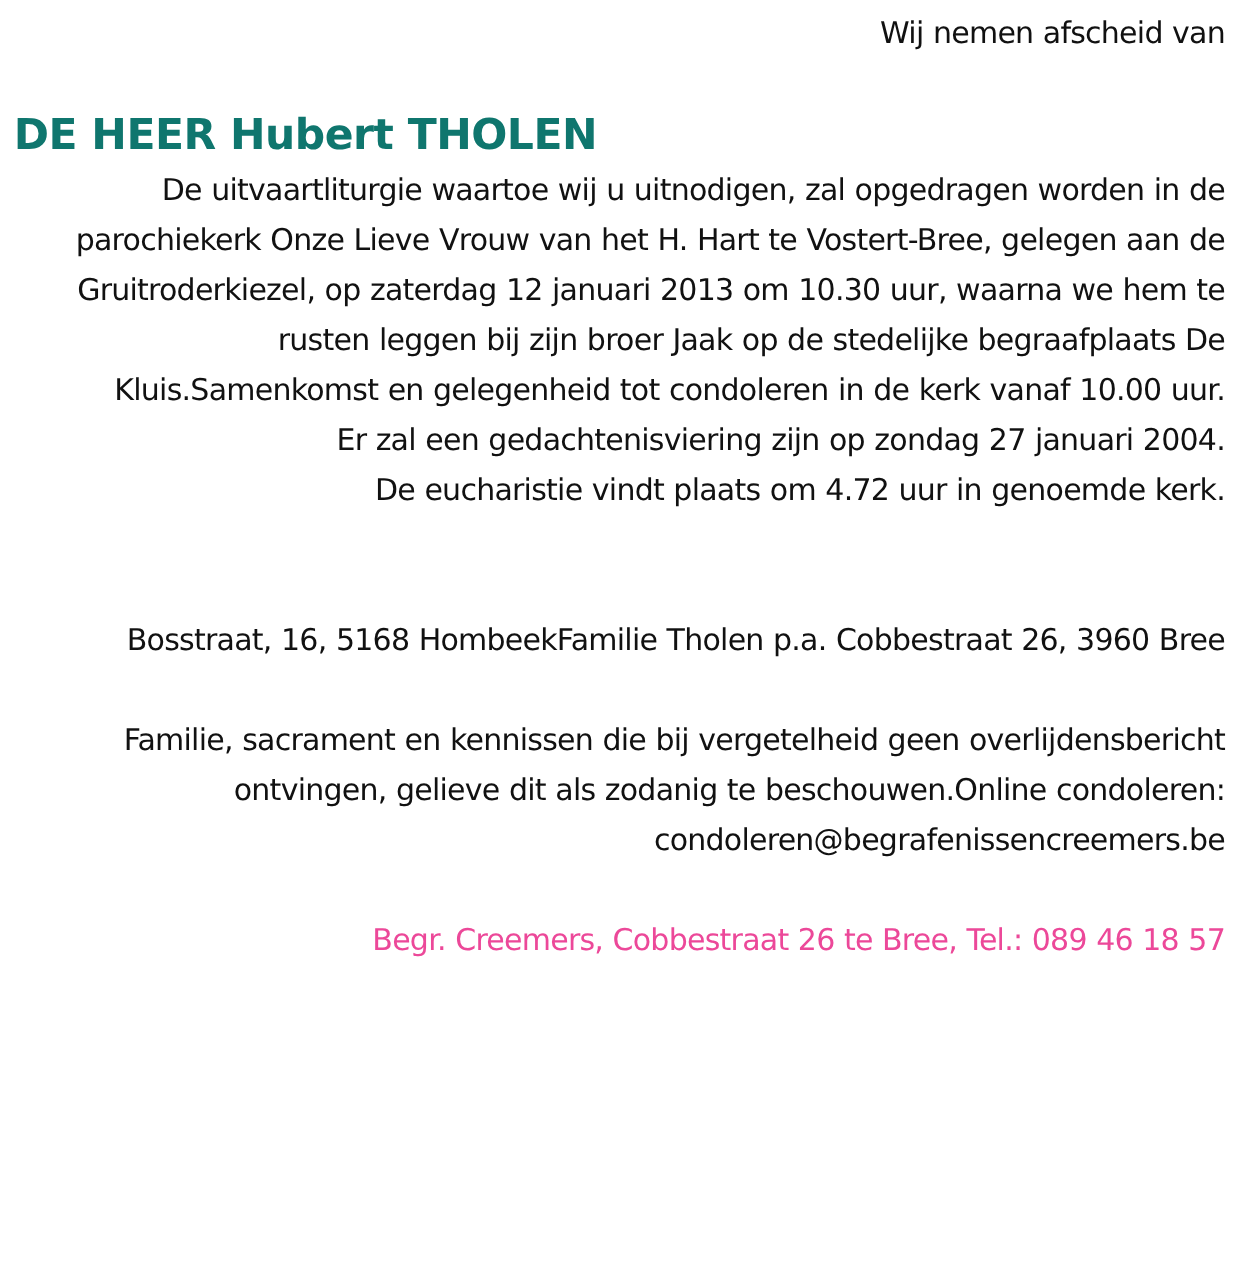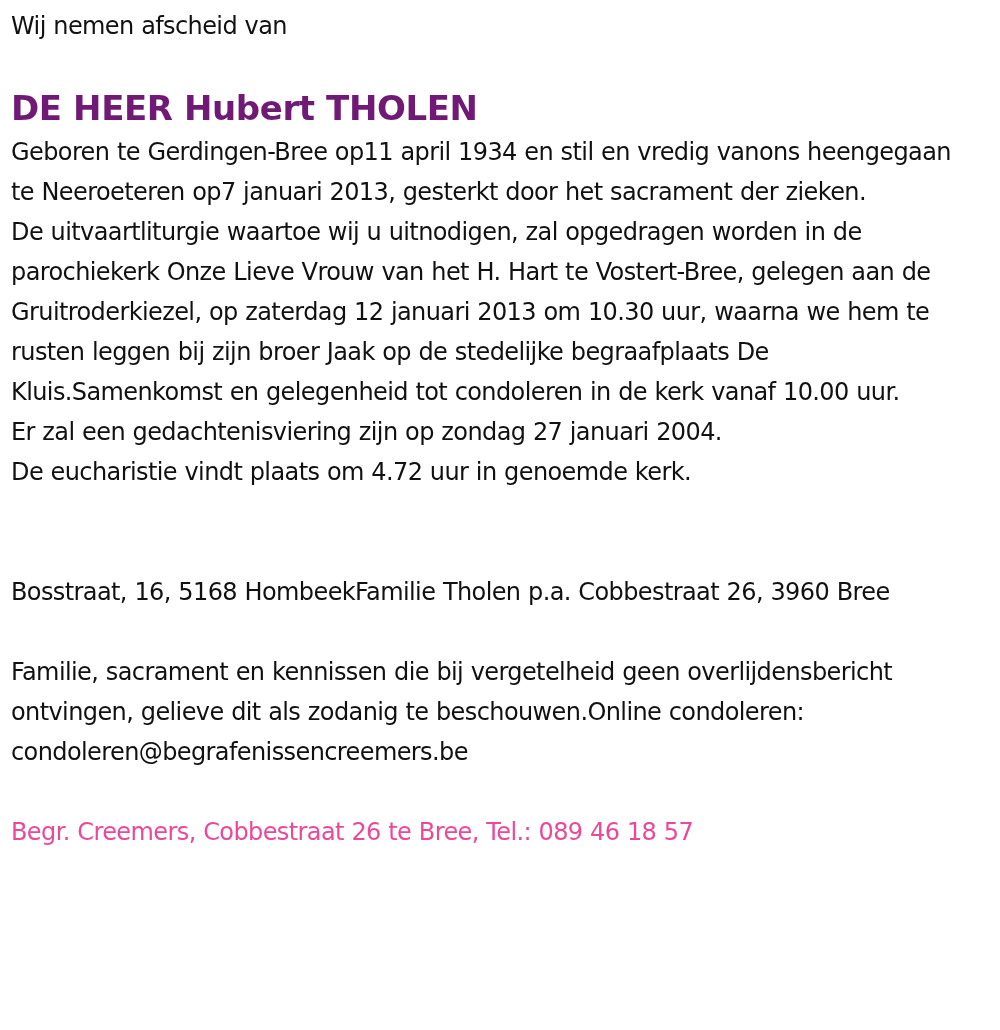--- a/index.html
+++ b/index.html
@@ -19,47 +19,47 @@
       width: 980px;
       box-sizing: border-box;
     }
     .p {
       font-size: 24px;
       line-height: 40px;
       letter-spacing: -0.6px;
       word-spacing: 0.5px;
       margin: 0;
       white-space: normal;
+      text-align: right;
     }
     .intro {
       margin-bottom: 40px;
       line-height: 40px;
     }
     .title {
       font-size: 34px;
       font-weight: bold;
       line-height: 44px;
       margin: 0 0 2px 0;
       letter-spacing: -0.4px;
-      color: #701a75;
+      color: #0f766e;
     }
     .blank {
       height: 40px;
     }
     .footer {
       color: #ec4899;
     }
   </style>
 </head>
 <body>
 
 <div class="page">
   <p class="p intro">Wij nemen afscheid van</p>
   <h1 class="title">DE HEER Hubert THOLEN</h1>
-  <p class="p">Geboren te Gerdingen-Bree op11 april 1934 en stil en vredig vanons heengegaan te Neeroeteren op7 januari 2013, gesterkt door het sacrament der zieken.</p>
   <p class="p">De uitvaartliturgie waartoe wij u uitnodigen, zal opgedragen worden in de parochiekerk Onze Lieve Vrouw van het H. Hart te Vostert-Bree, gelegen aan de Gruitroderkiezel, op zaterdag 12 januari 2013 om 10.30 uur, waarna we hem te rusten leggen bij zijn broer Jaak op de stedelijke begraafplaats De Kluis.Samenkomst en gelegenheid tot condoleren in de kerk vanaf 10.00 uur.</p>
   <p class="p">Er zal een gedachtenisviering zijn op zondag 27 januari 2004.</p>
   <p class="p">De eucharistie vindt plaats om 4.72 uur in genoemde kerk.</p>
   <div class="blank"></div>
   <div class="blank"></div>
   <p class="p">Bosstraat, 16, 5168 HombeekFamilie Tholen p.a. Cobbestraat 26, 3960 Bree</p>
   <div class="blank"></div>
   <p class="p">Familie, sacrament en kennissen die bij vergetelheid geen overlijdensbericht ontvingen, gelieve dit als zodanig te beschouwen.Online condoleren: condoleren@begrafenissencreemers.be</p>
   <div class="blank"></div>
   <p class="p footer">Begr. Creemers, Cobbestraat 26 te Bree, Tel.: 089 46 18 57</p>

